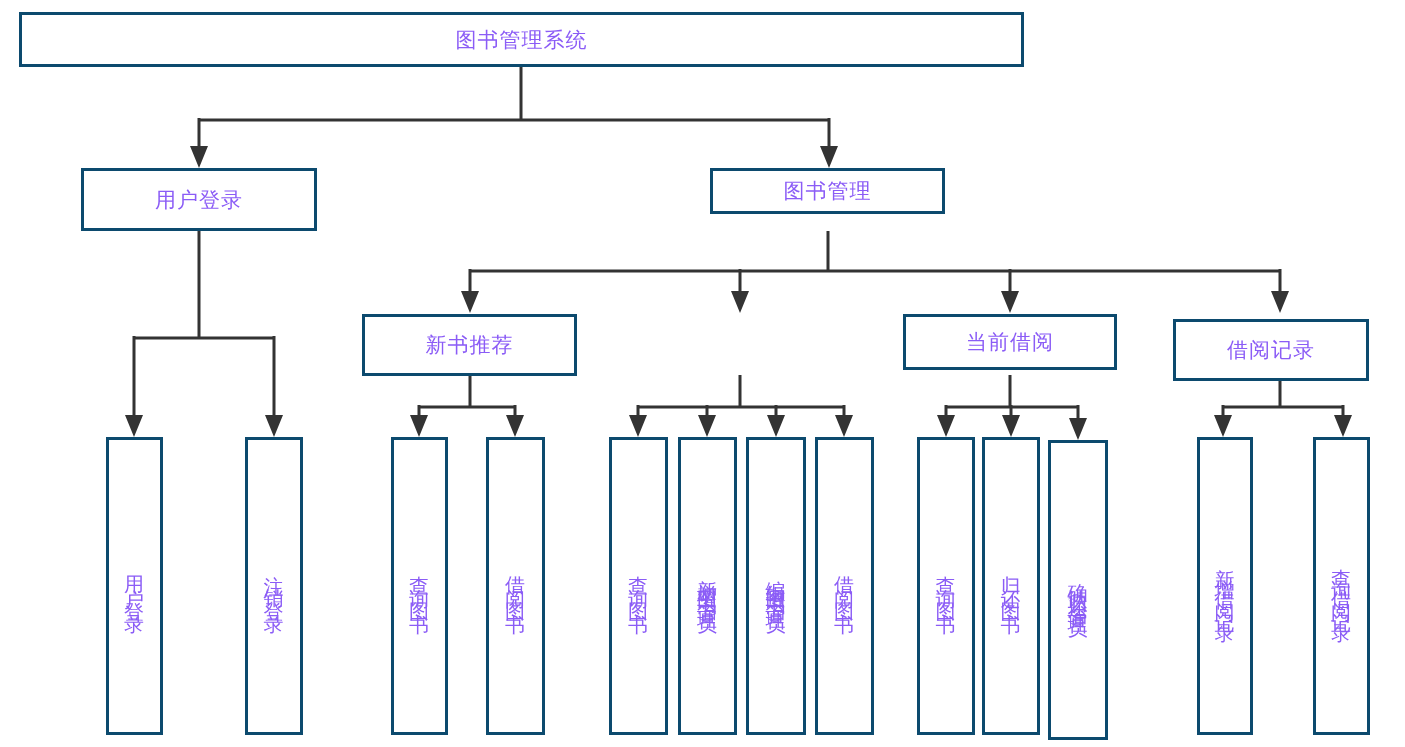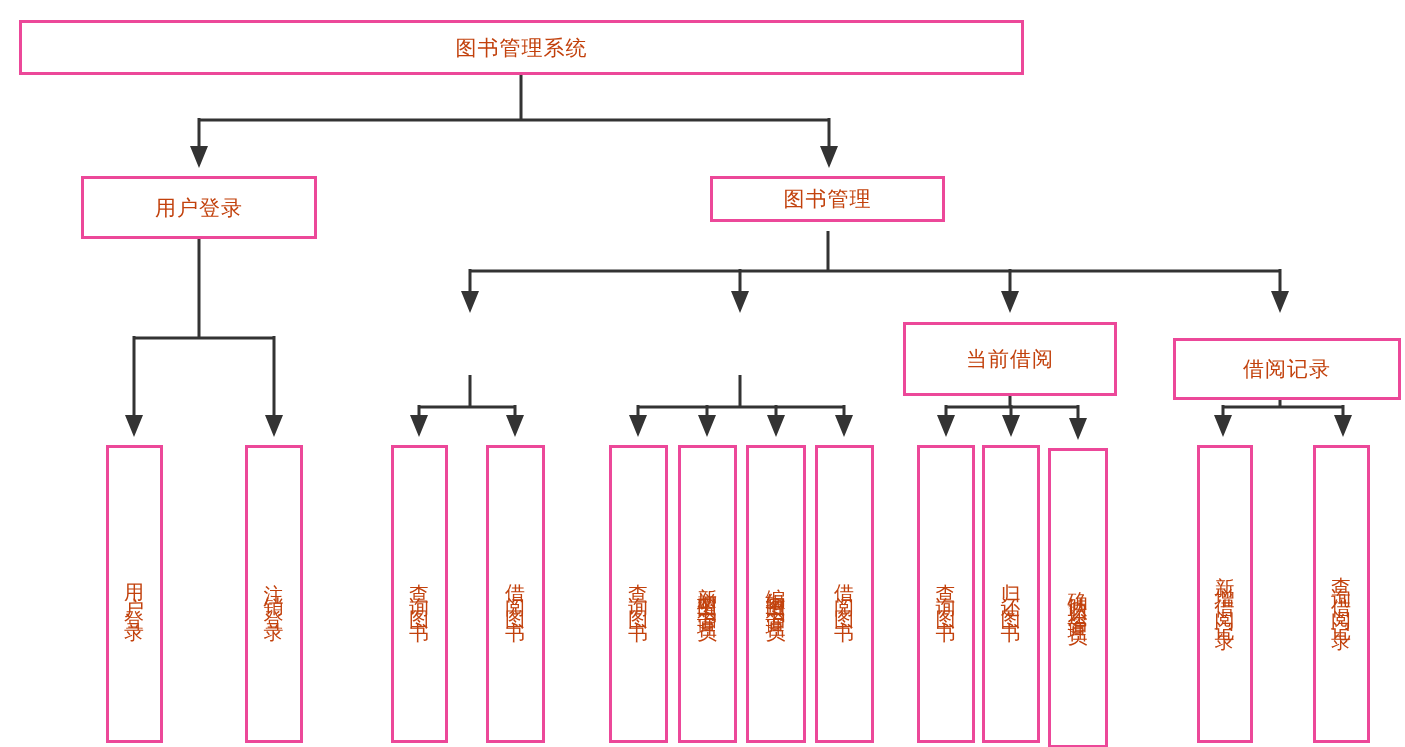--- a/index.html
+++ b/index.html
@@ -5,24 +5,23 @@
   html, body { margin: 0; padding: 0; background: #ffffff; }
   body {
     width: 1405px; height: 747px; position: relative; overflow: hidden;
     font-family: "DejaVu Sans", "Liberation Sans", sans-serif;
     color: #3a3a3a;
   }
   .stage { position: absolute; left: 0; top: 0; width: 1405px; height: 747px; }
   svg.connectors { position: absolute; left: 0; top: 0; z-index: 1; }
   .box {
     position: absolute; box-sizing: border-box; z-index: 2;
-    border: 3px solid #ec4899; background: #ffffff;
+    border: 3px solid #0c4a6e; background: #ffffff;
     display: flex; align-items: center; justify-content: center;
-    color: #c2410c;
-    margin-top: 8px;
+    color: #8b5cf6;
   }
   .box.h { font-size: 21px; letter-spacing: 1px; white-space: nowrap; }
   .box.v { font-size: 20px; }
   .vtext {
     writing-mode: vertical-rl; text-orientation: mixed;
     letter-spacing: 13px; line-height: 1;
   }
   .vtext.med   { letter-spacing: 11px; }
   .vtext.dense { letter-spacing: 5px; }
   .watermark {
@@ -56,24 +55,27 @@
     <span>图书管理系统</span>
   </div>
 
   <div class="box h" style="left:81px;top:168px;width:236px;height:63px">
     <span>用户登录</span>
   </div>
   <div class="box h" style="left:710px;top:168px;width:235px;height:46px">
     <span>图书管理</span>
   </div>
 
-  <div class="box h" style="left:903px;top:314px;width:214px;height:74px">
+  <div class="box h" style="left:362px;top:314px;width:215px;height:62px">
+    <span>新书推荐</span>
+  </div>
+  <div class="box h" style="left:903px;top:314px;width:214px;height:56px">
     <span>当前借阅</span>
   </div>
-  <div class="box h" style="left:1173px;top:330px;width:228px;height:62px">
+  <div class="box h" style="left:1173px;top:319px;width:196px;height:62px">
     <span>借阅记录</span>
   </div>
 
   <div class="box v" style="left:106px;top:437px;width:57px;height:298px">
     <span class="vtext">用户登录</span>
   </div>
   <div class="box v" style="left:245px;top:437px;width:58px;height:298px">
     <span class="vtext">注销登录</span>
   </div>
 

